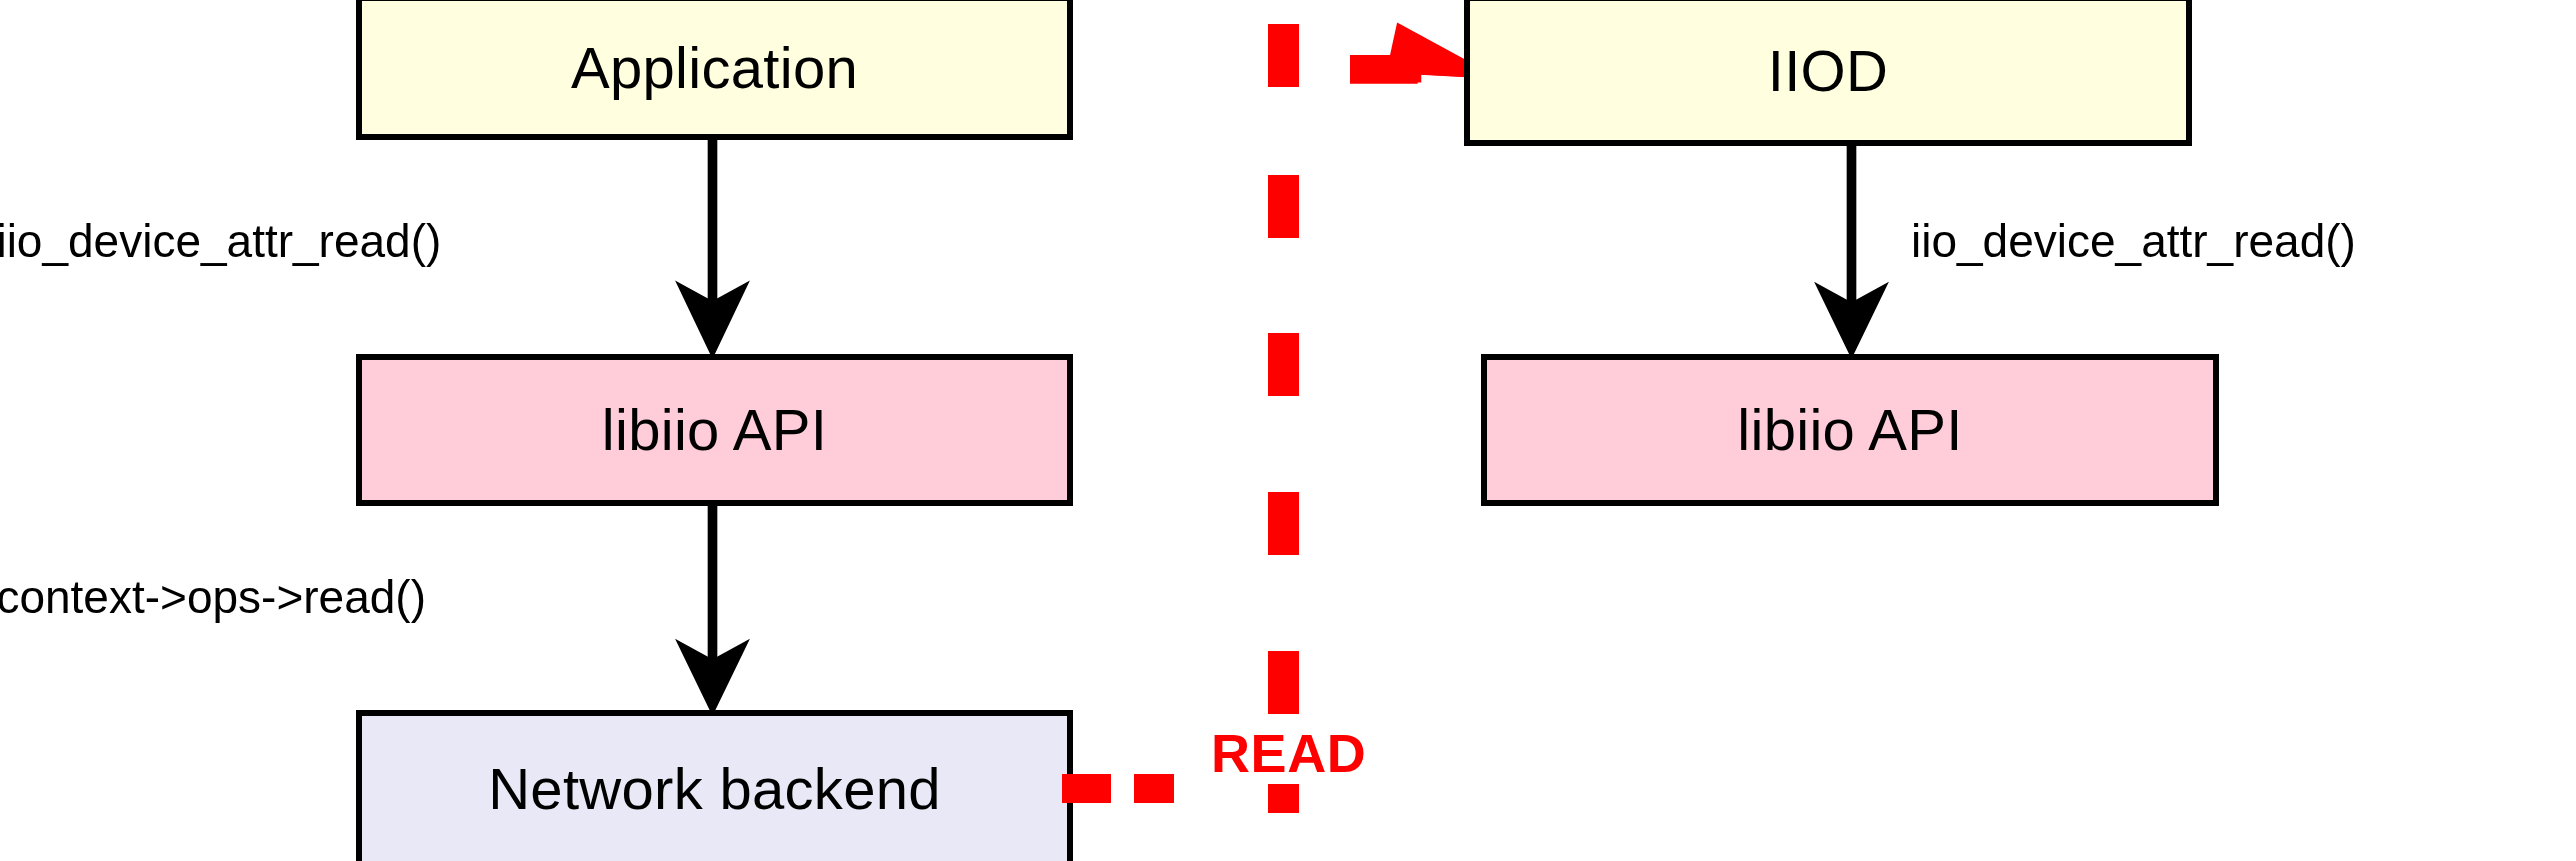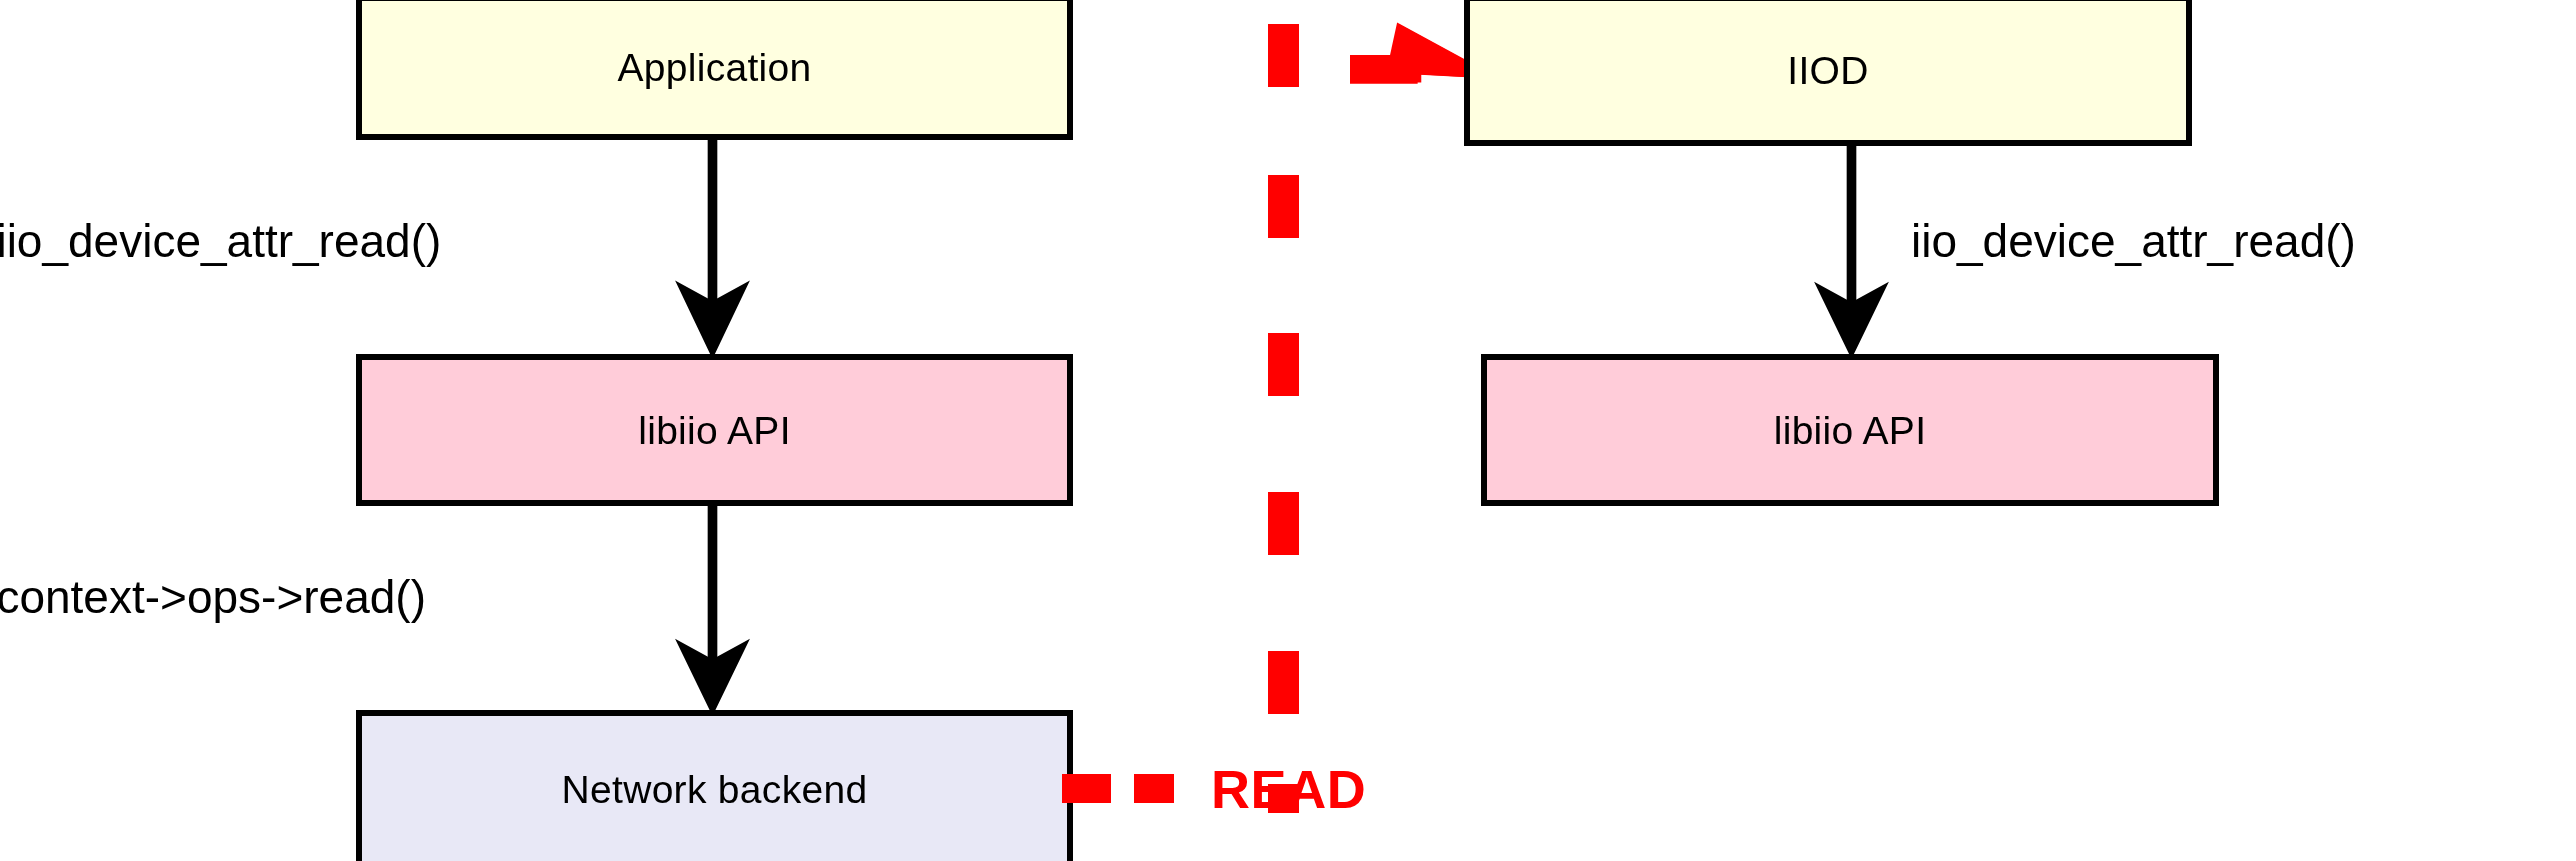--- a/index.html
+++ b/index.html
@@ -20,21 +20,21 @@
   .node {
     position: absolute;
     box-sizing: border-box;
     border: 6px solid #000000;
     display: flex;
     align-items: center;
     justify-content: center;
   }
   .node .node-label {
     font-family: "Liberation Sans", sans-serif;
-    font-size: 39px;
+    font-size: 58px;
     line-height: 1;
     color: #000000;
     white-space: nowrap;
     letter-spacing: 0.3px;
   }
 
   
   #node-application { left: 356px;  top: -4.8px;   width: 717px; height: 145px; background: #FFFFE0; }
   #node-libiio-left { left: 356px;  top: 354px;  width: 717px; height: 152px; background: #FFCCD9; }
   #node-network     { left: 356px;  top: 710px; width: 717px; height: 158px; background: #E8E8F6; }
@@ -81,21 +81,21 @@
     background: #FF0000;
     top: 774px;
   }
   #red-stub-a { left: 1062px; width: 49px; }
   #red-stub-b { left: 1134px; width: 40px; }
 
   
   #read-label {
     position: absolute;
     left: 1211px;
-    top: 762px;
+    top: 726px;
     font-family: "Liberation Sans", sans-serif;
     font-weight: bold;
     font-size: 54px;
     line-height: 1;
     color: #FF0000;
     white-space: nowrap;
     letter-spacing: 0.6px;
   }
 
   

